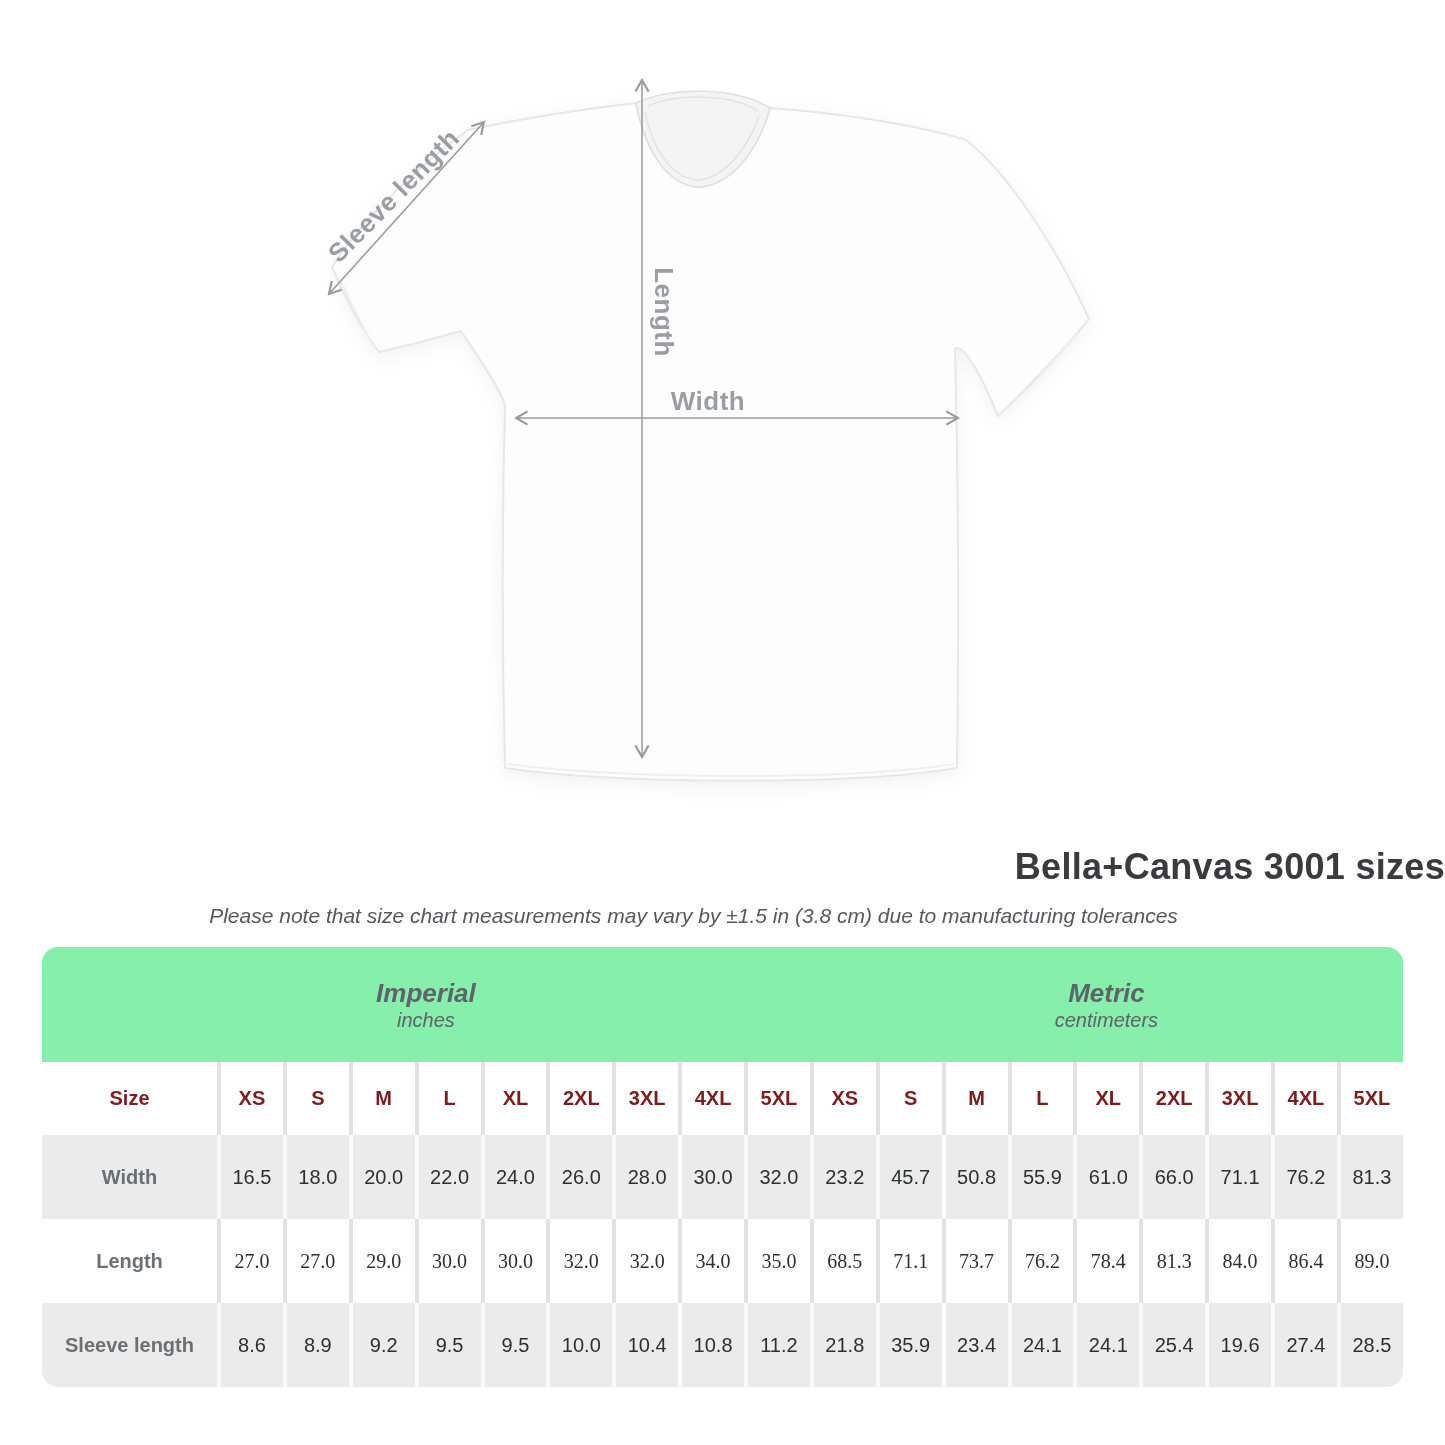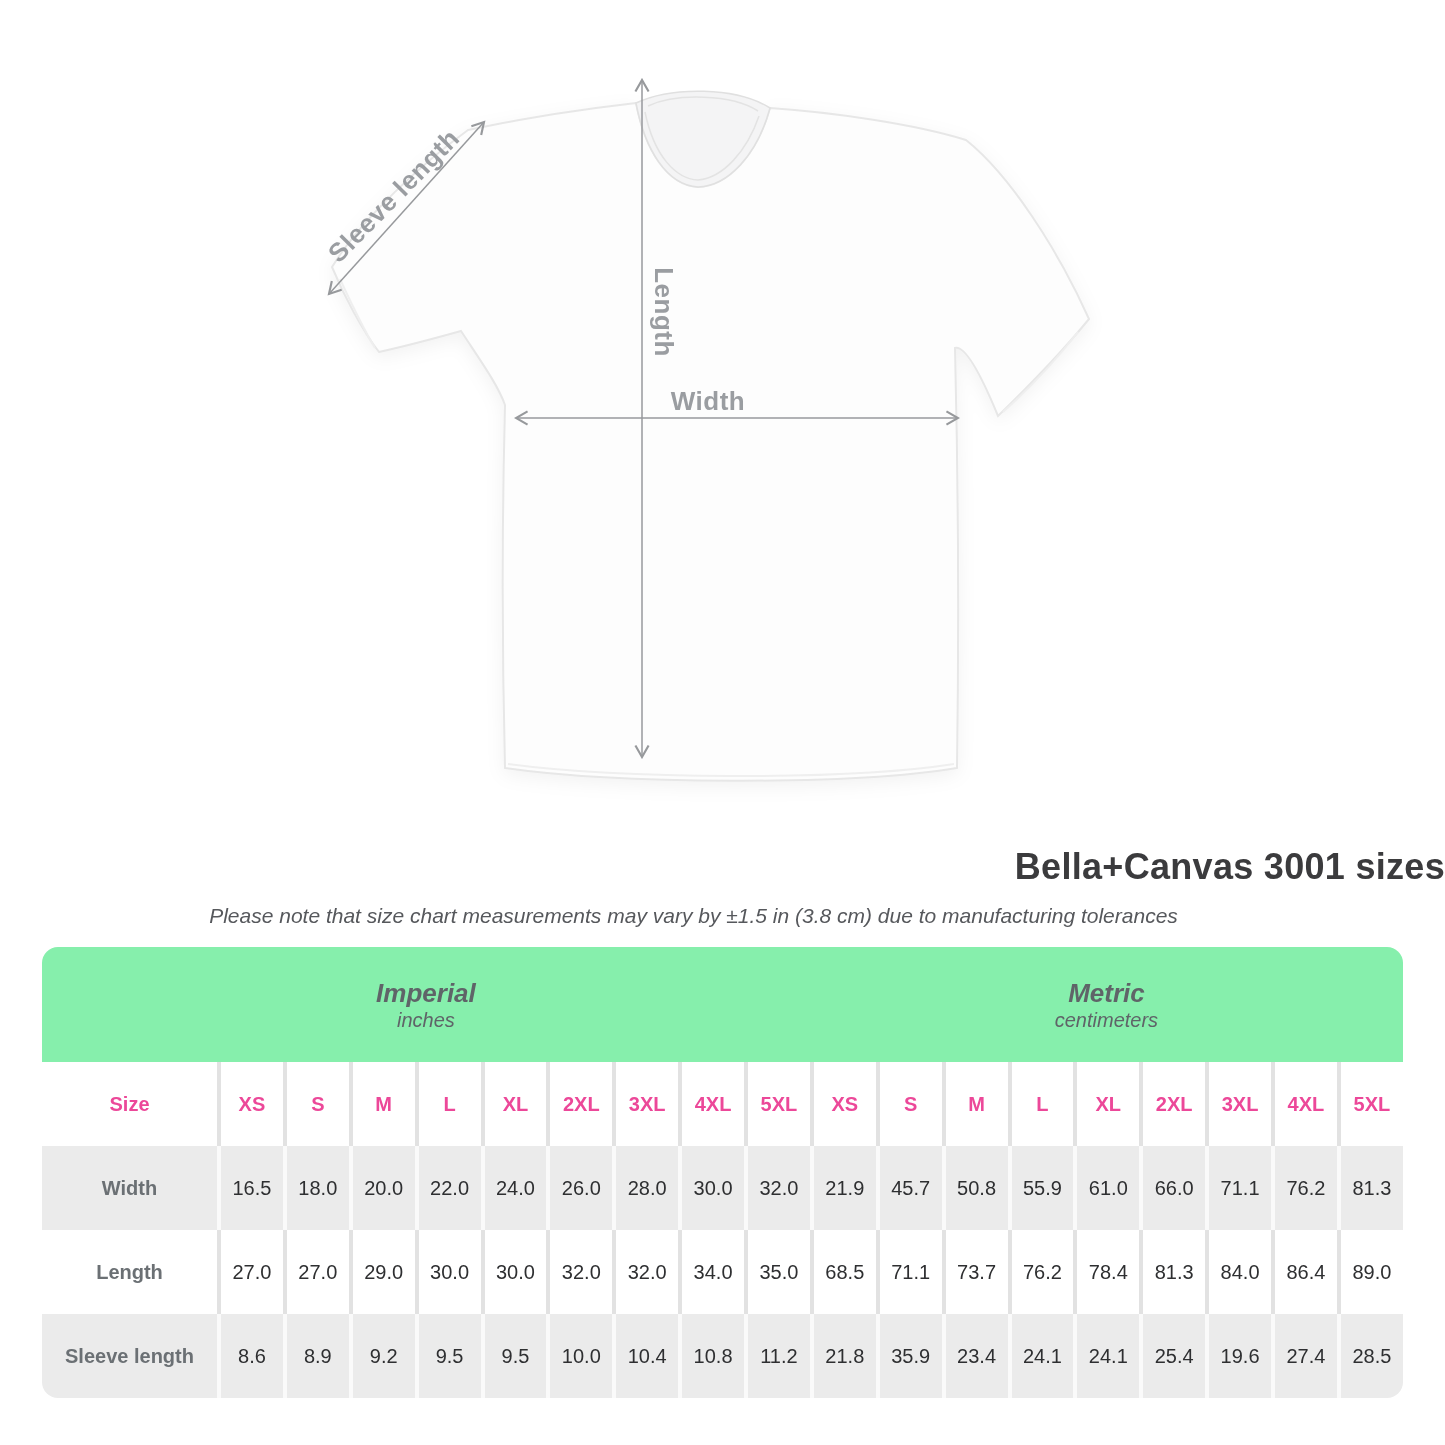--- a/index.html
+++ b/index.html
@@ -32,28 +32,28 @@
   
   .table-wrap{position:absolute;left:42px;top:947px;width:1361px;border-radius:16px;overflow:hidden;}
   table.size-table{
     width:1361px;table-layout:fixed;border-collapse:separate;border-spacing:0;
     font-size:20px;
   }
   .size-table td{padding:0;text-align:center;vertical-align:middle;}
   tr.group-row td{background:#86efac;height:115px;}
   .group-name{font-size:26px;font-weight:bold;font-style:italic;color:#5f6468;}
   .group-unit{font-size:20px;font-style:italic;color:#5f6468;}
-  tr.size-row td{background:#ffffff;height:84px;font-weight:bold;color:#ec4899;}
+  tr.size-row td{background:#ffffff;height:73px;font-weight:bold;color:#7f1d1d;}
   tr.size-row td + td{border-left:4px solid #e2e2e2;}
   tr.data-row td{height:84px;color:#2e2f31;}
   tr.data-row td:first-child{font-weight:bold;color:#6b7074;}
   tr.row-gray td{background:#ebebeb;}
   tr.row-gray td + td{border-left:4px solid #fafafa;}
   tr.row-white td{background:#ffffff;}
-  tr.row-white td + td{border-left:4px solid #e2e2e2;}
+  tr.row-white td + td{border-left:4px solid #e2e2e2;font-family:Liberation Serif, serif;}
 </style>
 </head>
 <body>
 
 <div class="stage">
 
   <div class="diagram">
     <svg width="1445" height="820" viewBox="0 0 1445 820">
       <defs>
         <marker id="ah" viewBox="0 0 10 10" markerWidth="11" markerHeight="11" refX="8.5" refY="5" orient="auto-start-reverse">
@@ -159,21 +159,21 @@
           <td>Width</td>
           <td>16.5</td>
           <td>18.0</td>
           <td>20.0</td>
           <td>22.0</td>
           <td>24.0</td>
           <td>26.0</td>
           <td>28.0</td>
           <td>30.0</td>
           <td>32.0</td>
-          <td>21.9</td>
+          <td>23.2</td>
           <td>45.7</td>
           <td>50.8</td>
           <td>55.9</td>
           <td>61.0</td>
           <td>66.0</td>
           <td>71.1</td>
           <td>76.2</td>
           <td>81.3</td>
         </tr>
         <tr class="data-row row-white">

